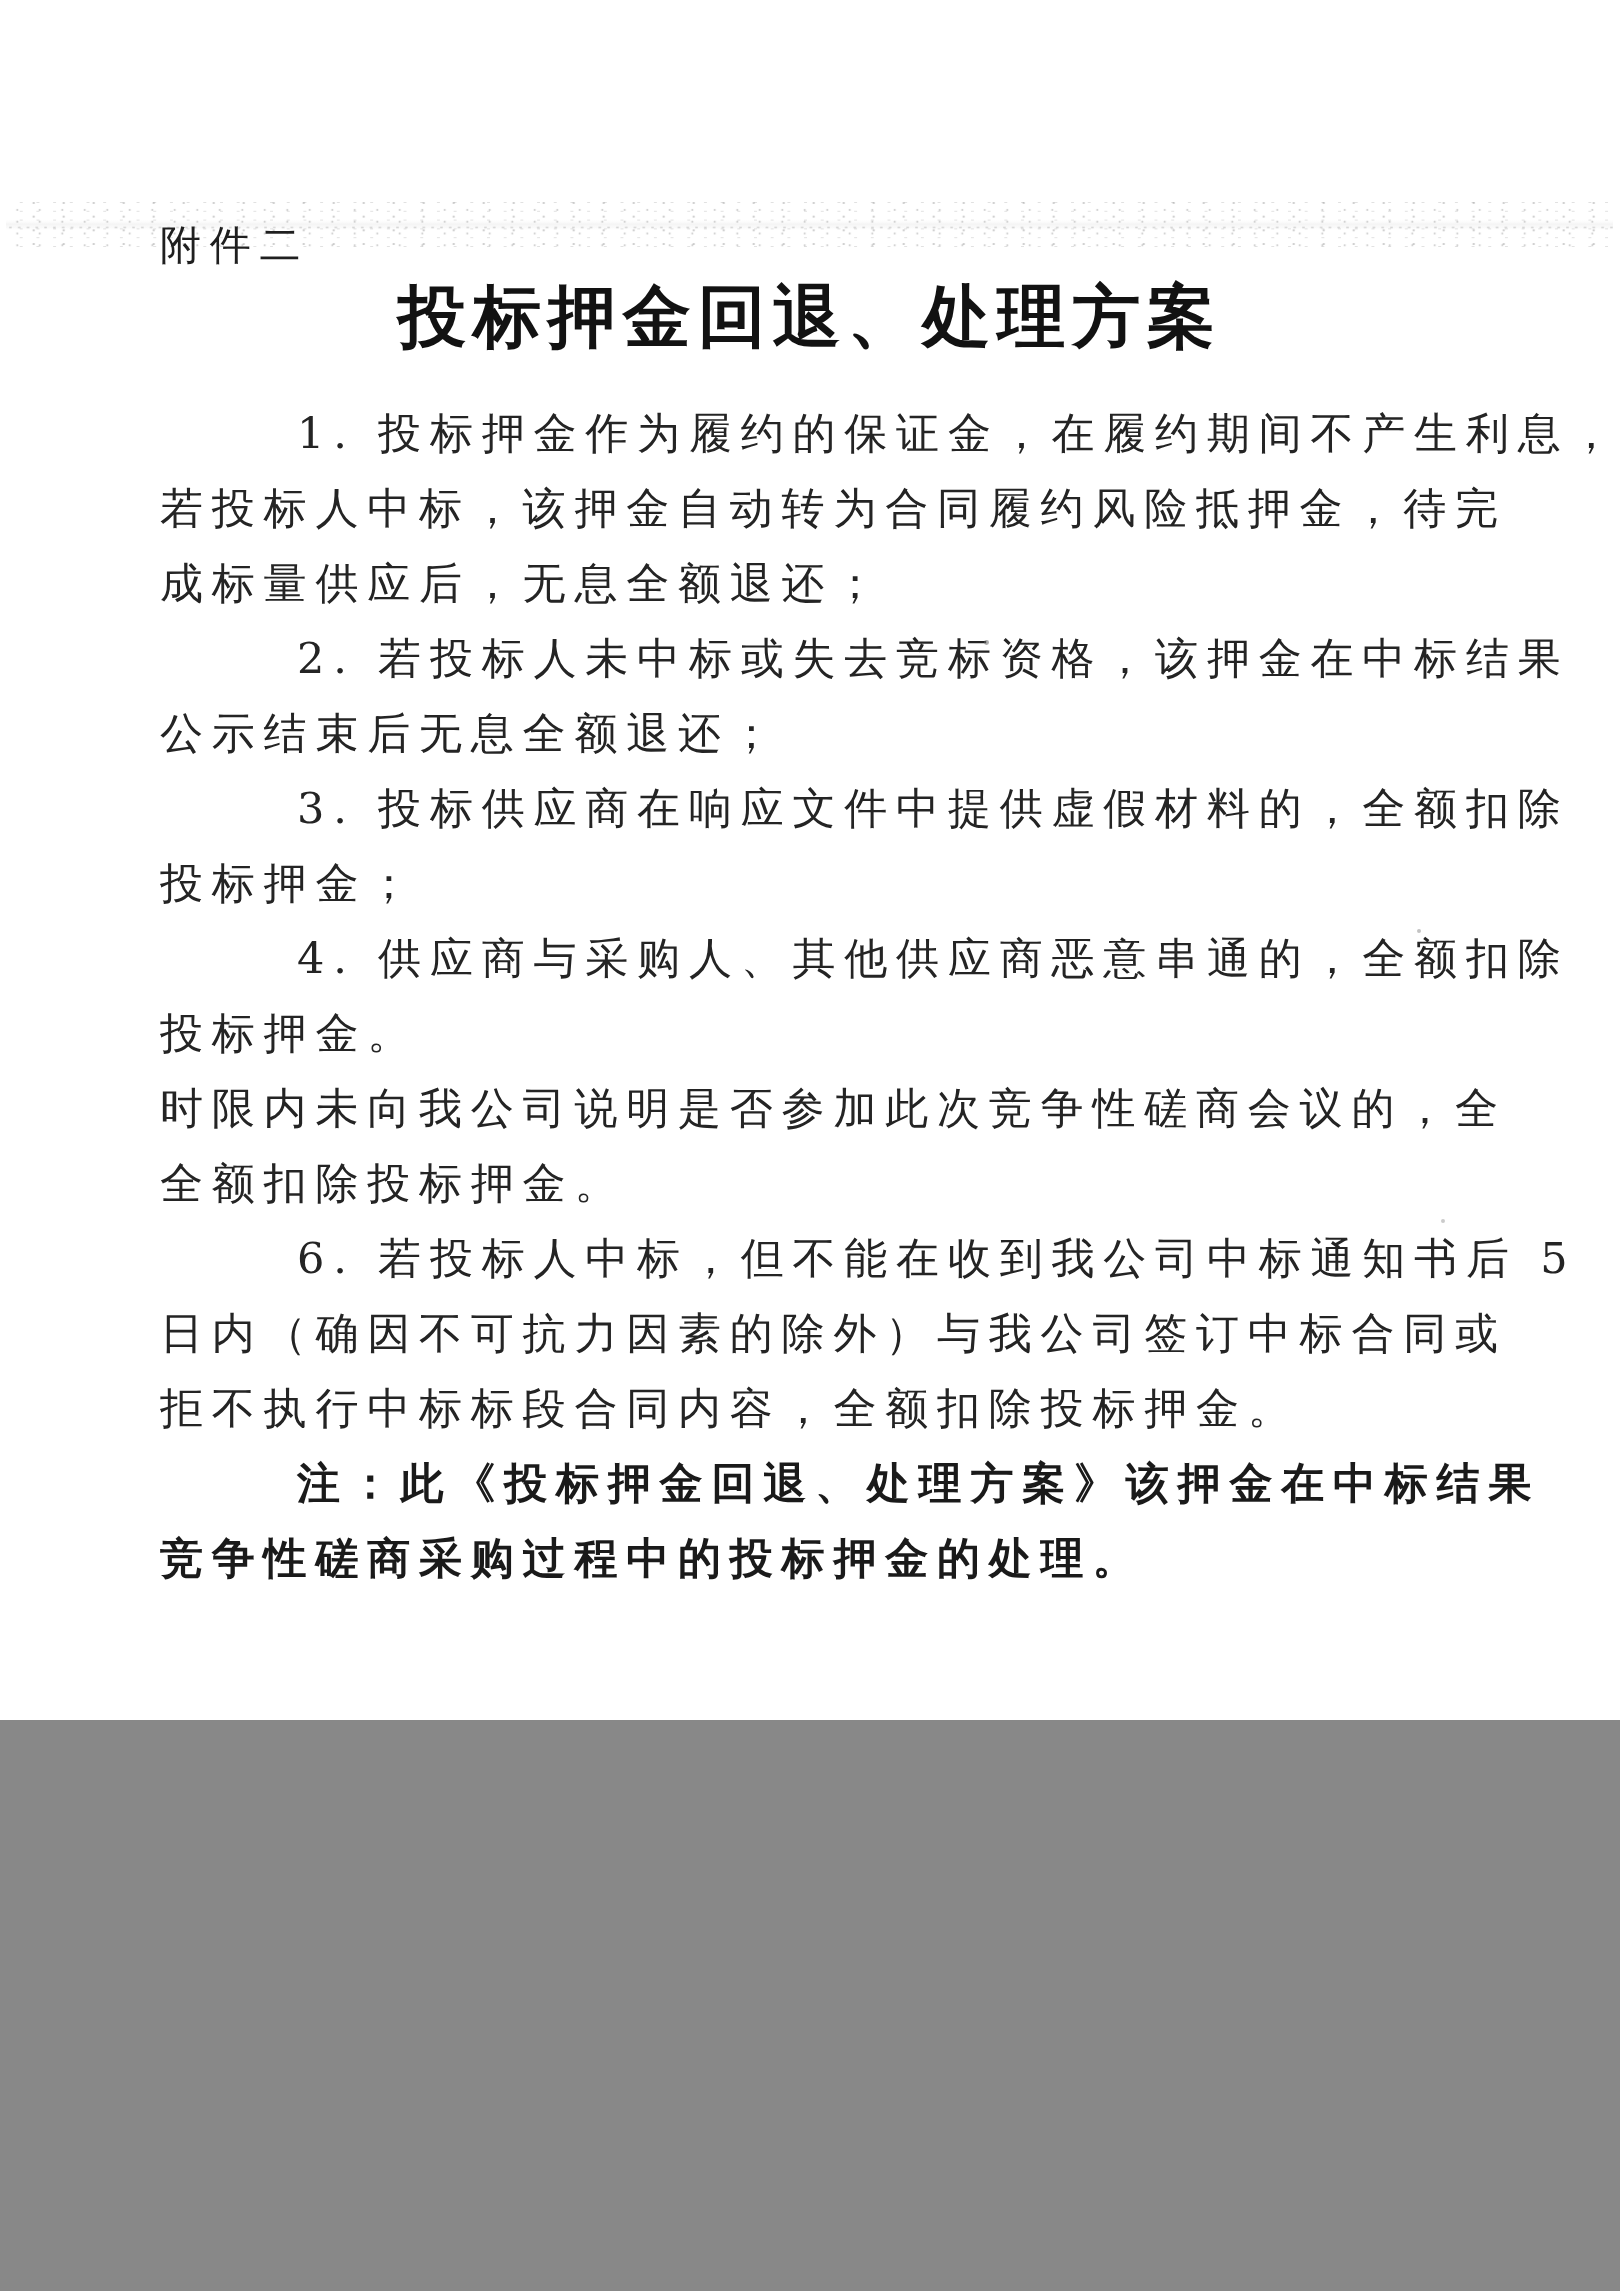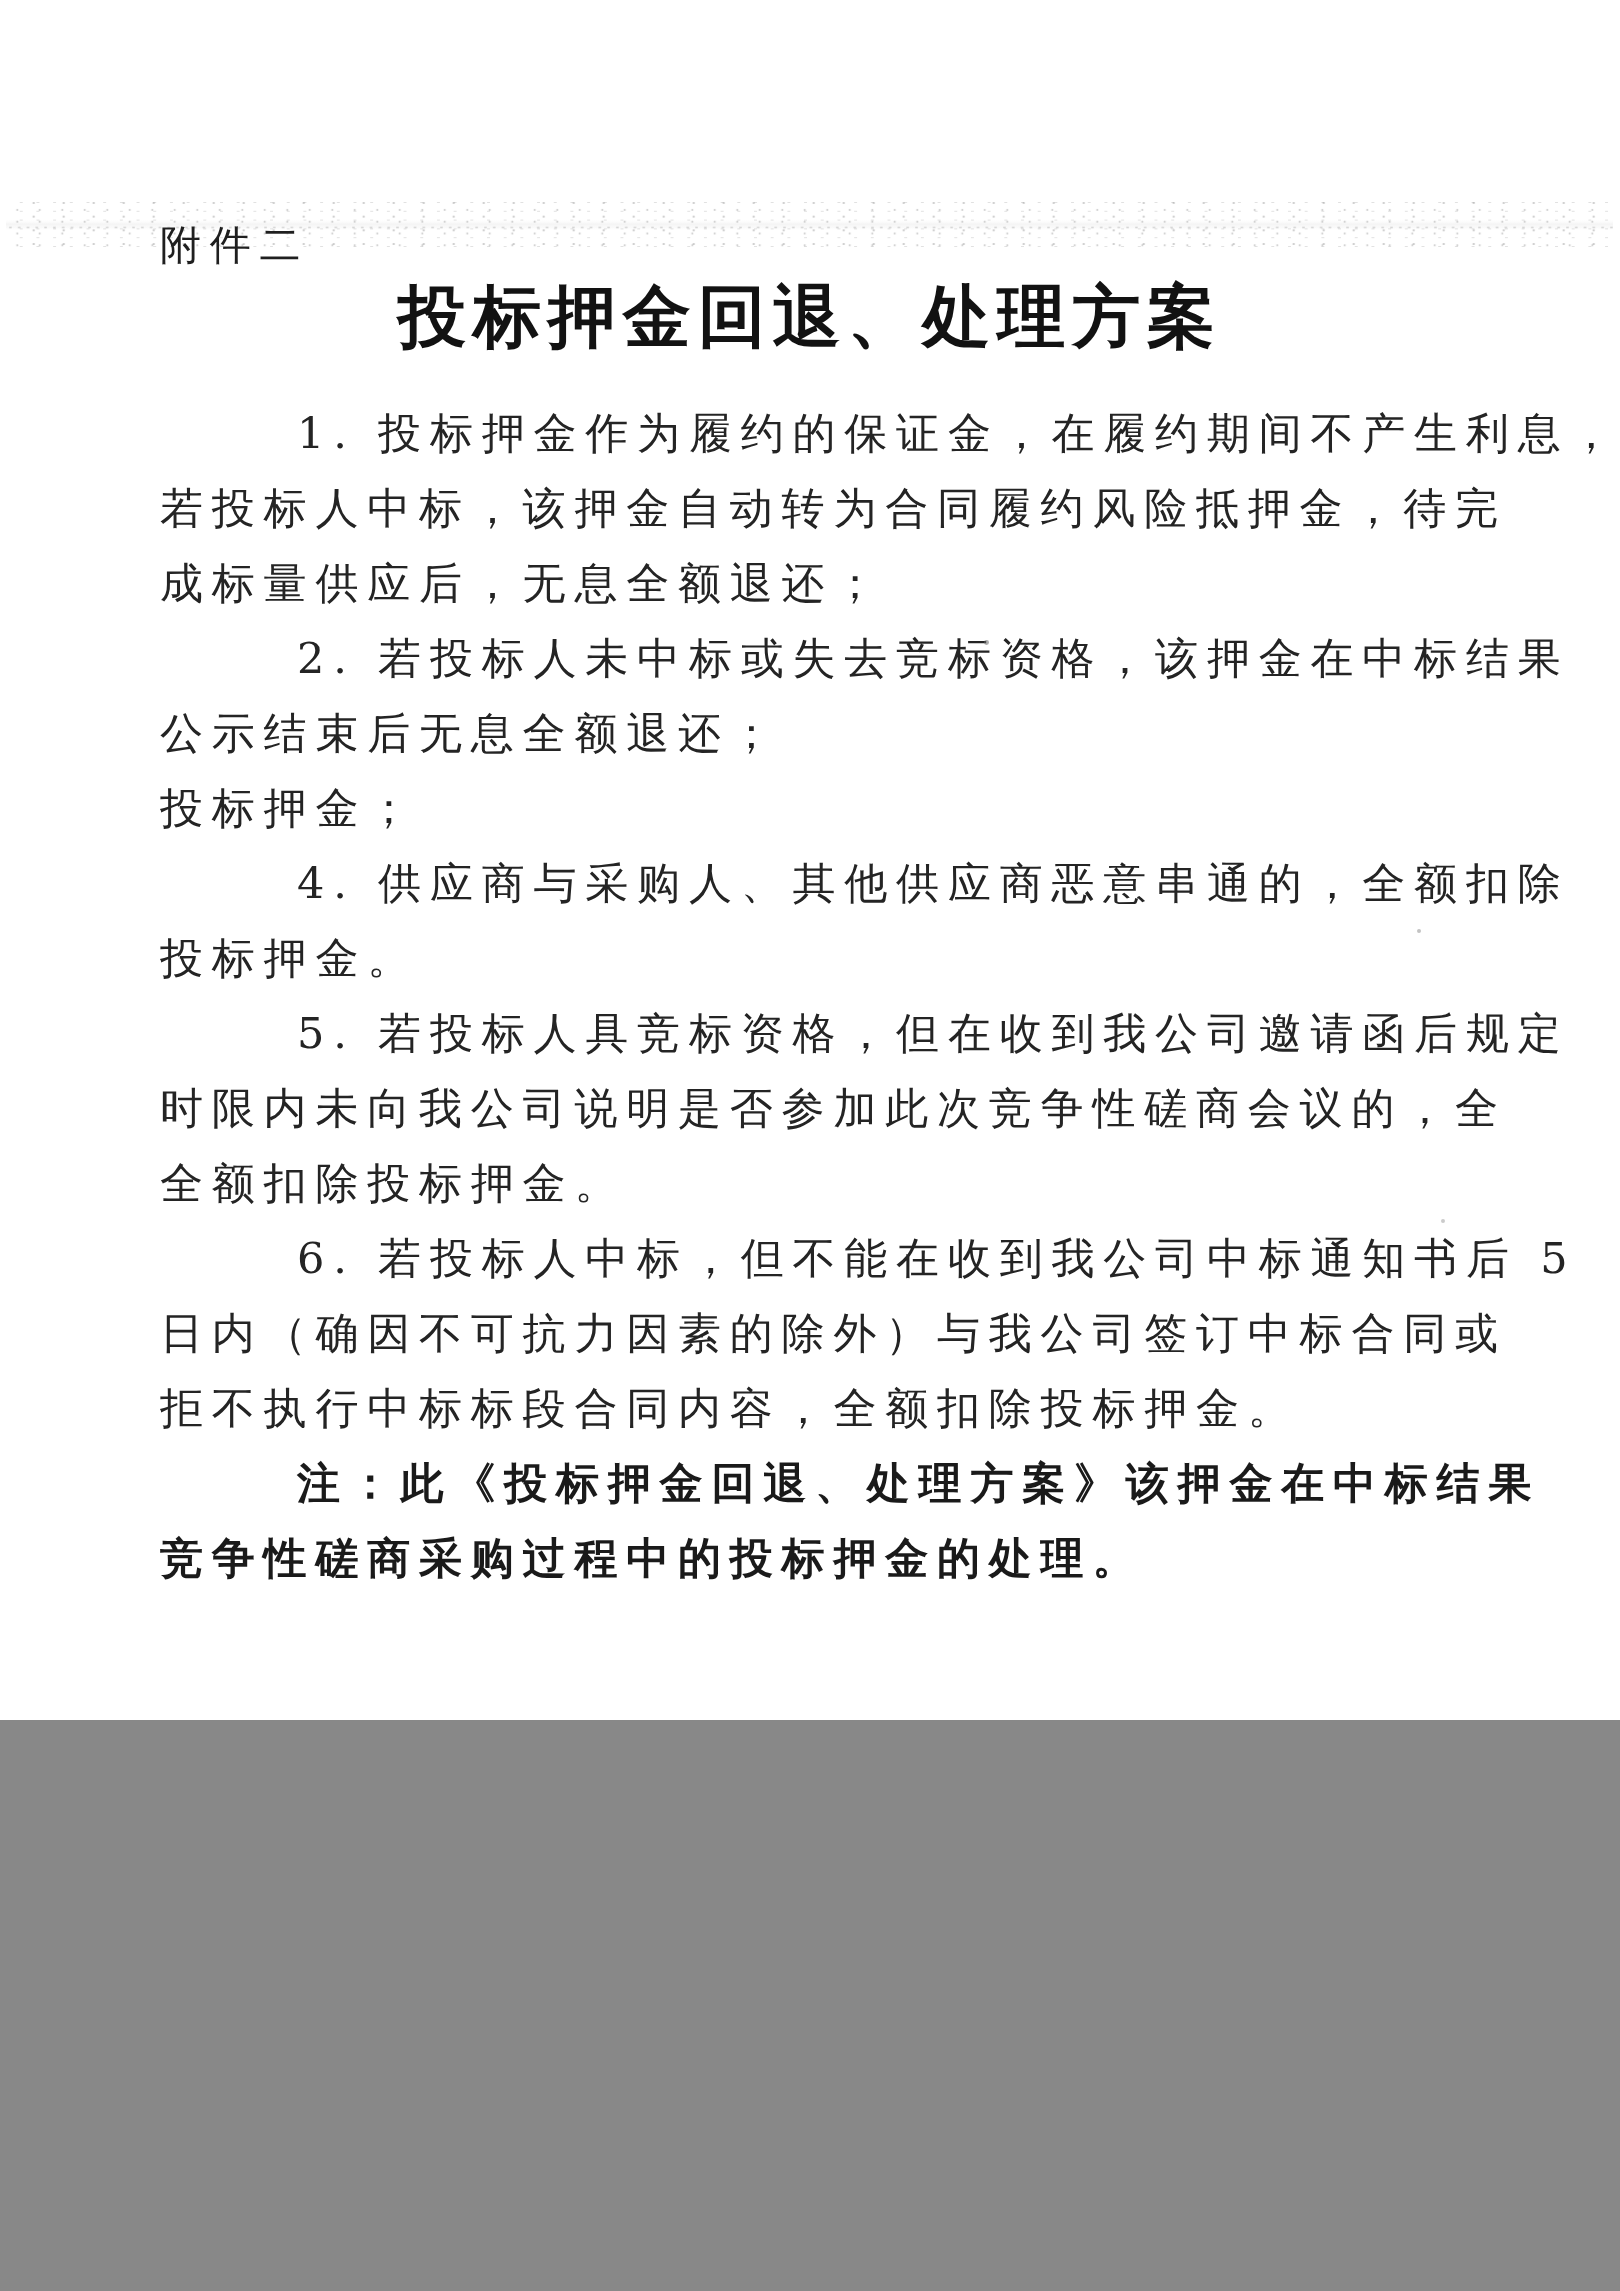--- a/index.html
+++ b/index.html
@@ -101,24 +101,24 @@
   <div class="attachment-label">附件二</div>
 
   <div class="doc-title">投标押金回退、处理方案</div>
 
   <div class="doc-body">
       <div class="line first">1. 投标押金作为履约的保证金，在履约期间不产生利息，</div>
       <div class="line">若投标人中标，该押金自动转为合同履约风险抵押金，待完</div>
       <div class="line last">成标量供应后，无息全额退还；</div>
       <div class="line first">2. 若投标人未中标或失去竞标资格，该押金在中标结果</div>
       <div class="line last">公示结束后无息全额退还；</div>
+      <div class="line first">3. 投标供应商在响应文件中提供虚假材料的，全额扣除</div>
       <div class="line last">投标押金；</div>
       <div class="line first">4. 供应商与采购人、其他供应商恶意串通的，全额扣除</div>
       <div class="line last">投标押金。</div>
-      <div class="line first">5. 若投标人具竞标资格，但在收到我公司邀请函后规定</div>
       <div class="line">时限内未向我公司说明是否参加此次竞争性磋商会议的，全</div>
       <div class="line last">全额扣除投标押金。</div>
       <div class="line first">6. 若投标人中标，但不能在收到我公司中标通知书后 5</div>
       <div class="line">日内（确因不可抗力因素的除外）与我公司签订中标合同或</div>
       <div class="line last">拒不执行中标标段合同内容，全额扣除投标押金。</div>
       <div class="line first bold">注：此《投标押金回退、处理方案》该押金在中标结果</div>
       <div class="line last bold">竞争性磋商采购过程中的投标押金的处理。</div>
     </div>
 
   <div class="speck s1"></div>

